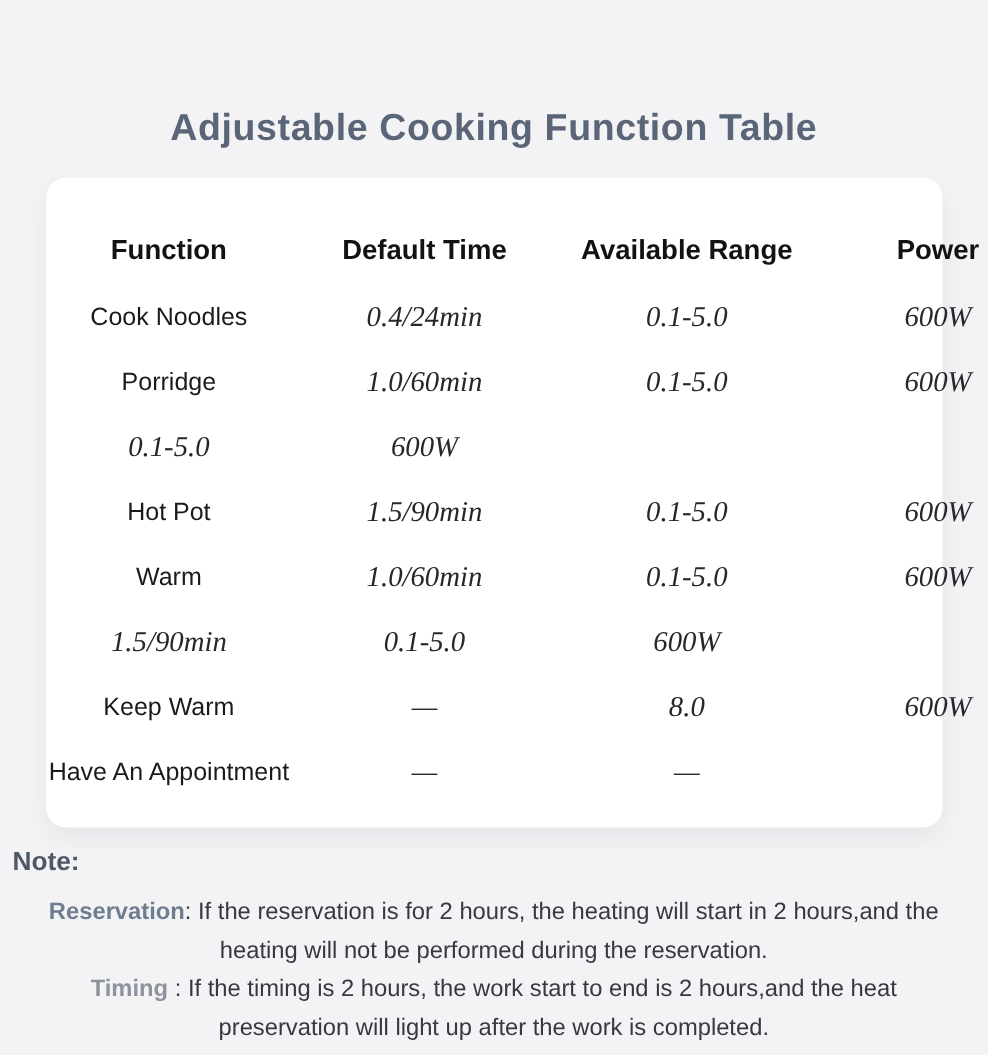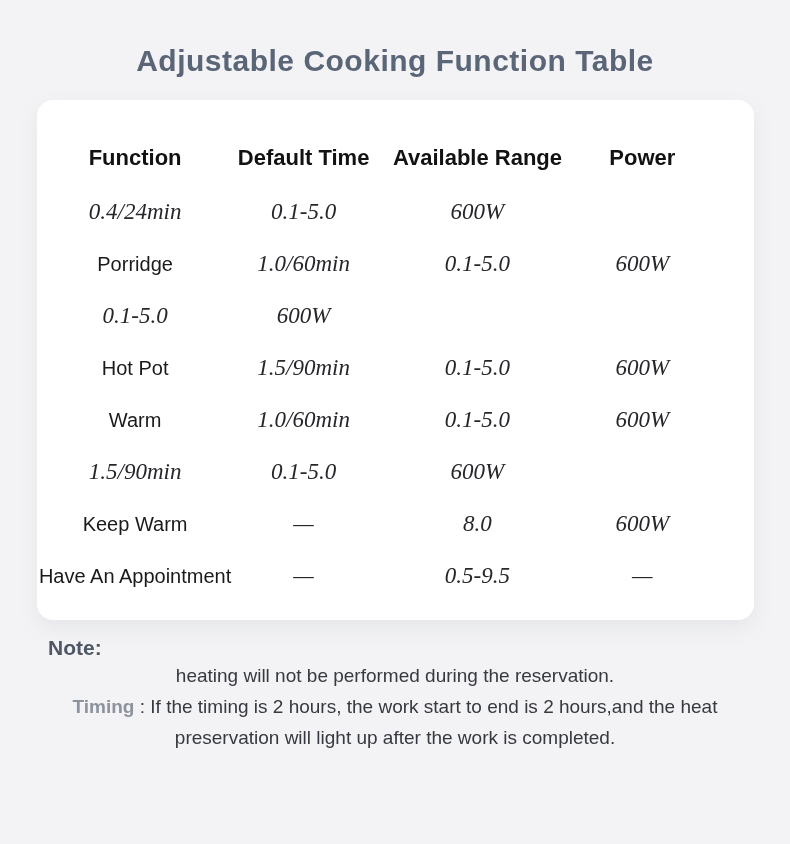--- a/index.html
+++ b/index.html
@@ -16,40 +16,41 @@
   }
   *{box-sizing:border-box;}
   html,body{
     margin:0;padding:0;
     width:790px;height:844px;
     background:var(--bg);
     font-family:"Liberation Sans", sans-serif;
     overflow:hidden;
   }
   .page-title{
-    margin:44px 0 0 0;
+    margin:86px 0 0 0;
     text-align:center;
     font-size:30px;
     font-weight:bold;
     letter-spacing:0.5px;
     color:var(--title-color);
   }
   .card{
     width:717px;
     margin:22px auto 0 auto;
     background:var(--card);
     border-radius:16px;
     box-shadow:0 8px 20px rgba(120,125,140,0.10);
     padding:30px 0 18px 0;
   }
   .trow{
     display:grid;
     grid-template-columns:27.5% 19.5% 29% 17%;
     align-items:center;
     height:52px;
+    gap:36px;
   }
   .trow.header{height:56px;}
   .cell{
     text-align:center;
     white-space:nowrap;
   }
   .header .cell{
     font-weight:bold;
     font-size:22px;
     color:var(--header-color);
@@ -62,21 +63,20 @@
     font-family:"Liberation Serif", serif;
     font-size:23px;
     color:var(--value-color);
     font-style:italic;
   }
   .notes{
     margin:16px 0 0 0;
     padding:0 10px;
   }
   .note-heading{
-    margin-left:38px;
     font-size:21px;
     font-weight:bold;
     color:var(--note-heading-color);
   }
   .note-line{
     margin:0;
     text-align:center;
     font-size:19px;
     line-height:31px;
     color:var(--note-body-color);
@@ -94,20 +94,21 @@
 
 <div class="card">
   <div class="trow header">
     <div class="cell">Function</div>
     <div class="cell">Default Time</div>
     <div class="cell">Available Range</div>
     <div class="cell">Power</div>
   </div>
 
   <div class="trow">
+    <div class="cell func">Cook Noodles</div>
     <div class="cell val">0.4/24min</div>
     <div class="cell val">0.1-5.0</div>
     <div class="cell val">600W</div>
   </div>
 
   <div class="trow">
     <div class="cell func">Porridge</div>
     <div class="cell val">1.0/60min</div>
     <div class="cell val">0.1-5.0</div>
     <div class="cell val">600W</div>
@@ -141,25 +142,25 @@
   <div class="trow">
     <div class="cell func">Keep Warm</div>
     <div class="cell val">—</div>
     <div class="cell val">8.0</div>
     <div class="cell val">600W</div>
   </div>
 
   <div class="trow">
     <div class="cell func">Have An Appointment</div>
     <div class="cell val">—</div>
-    <div class="cell val">0.5-9.5</div>
     <div class="cell val">—</div>
   </div>
 </div>
 
 <div class="notes">
   <div class="note-heading">Note:</div>
 
+  <p class="note-line first"><span class="note-label reservation">Reservation</span><span>: If the reservation is for 2 hours, the heating will start in 2 hours,and the</span></p>
   <p class="note-line">heating will not be performed during the reservation.</p>
 
   <p class="note-line"><span class="note-label timing">Timing</span><span> : If the timing is 2 hours, the work start to end is 2 hours,and the heat</span></p>
   <p class="note-line">preservation will light up after the work is completed.</p>
 </div>
 
 </body></html>

